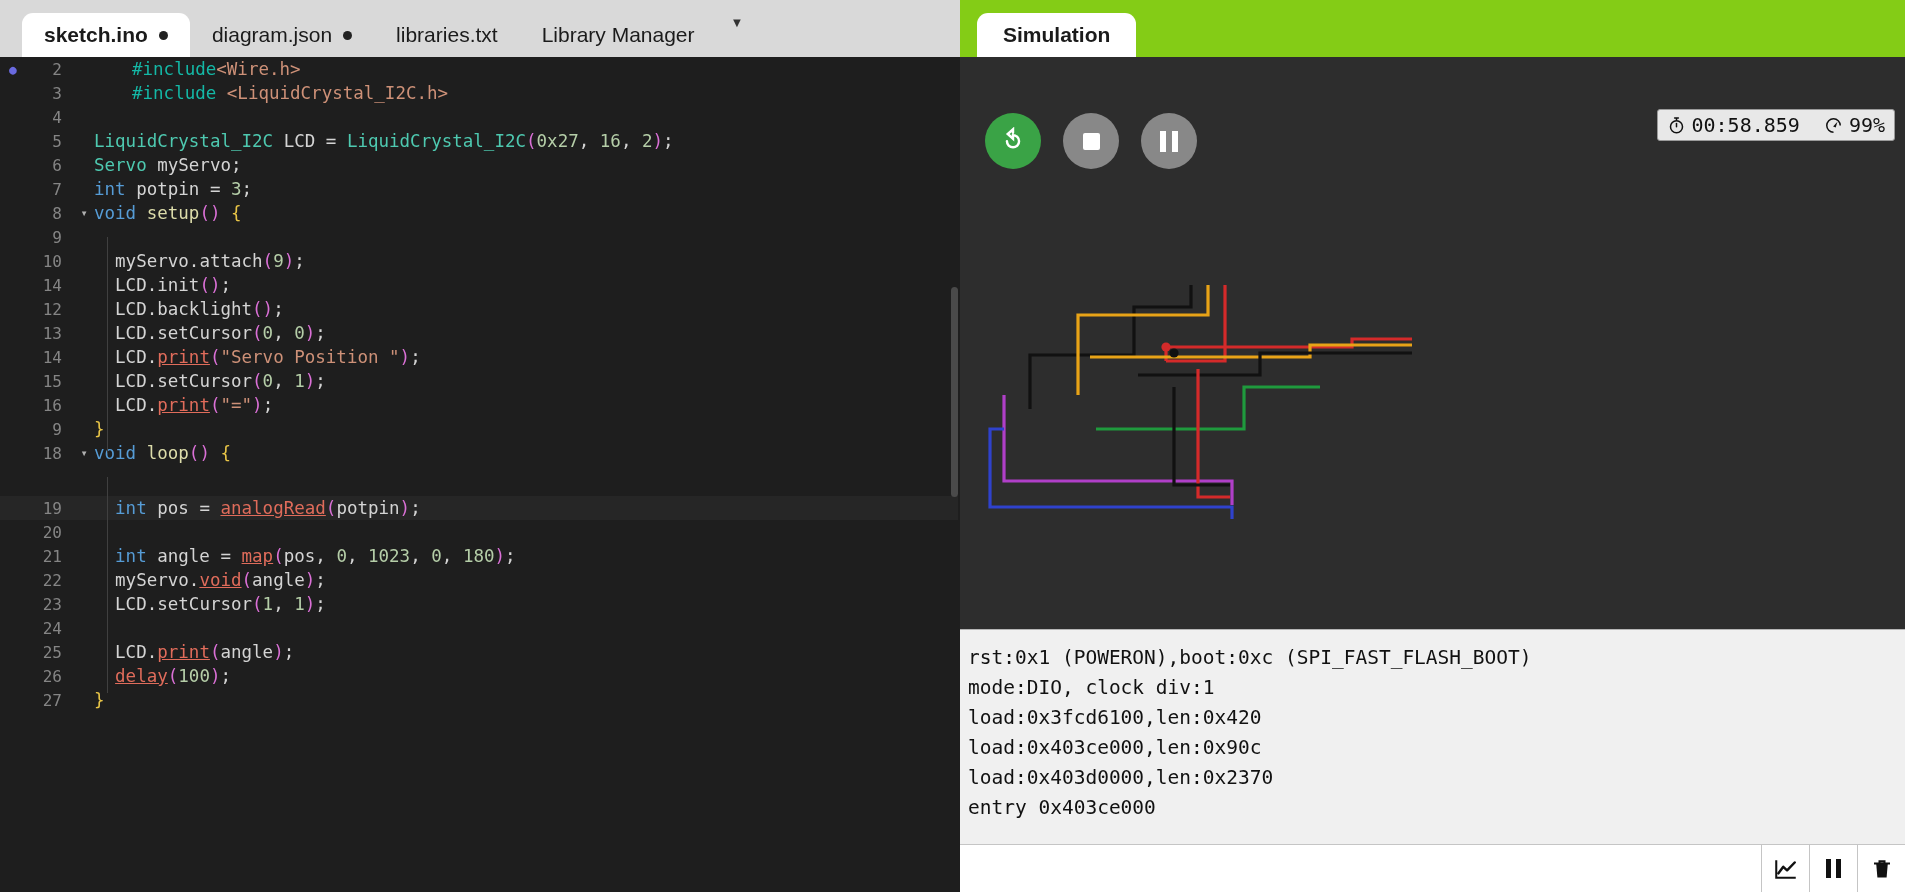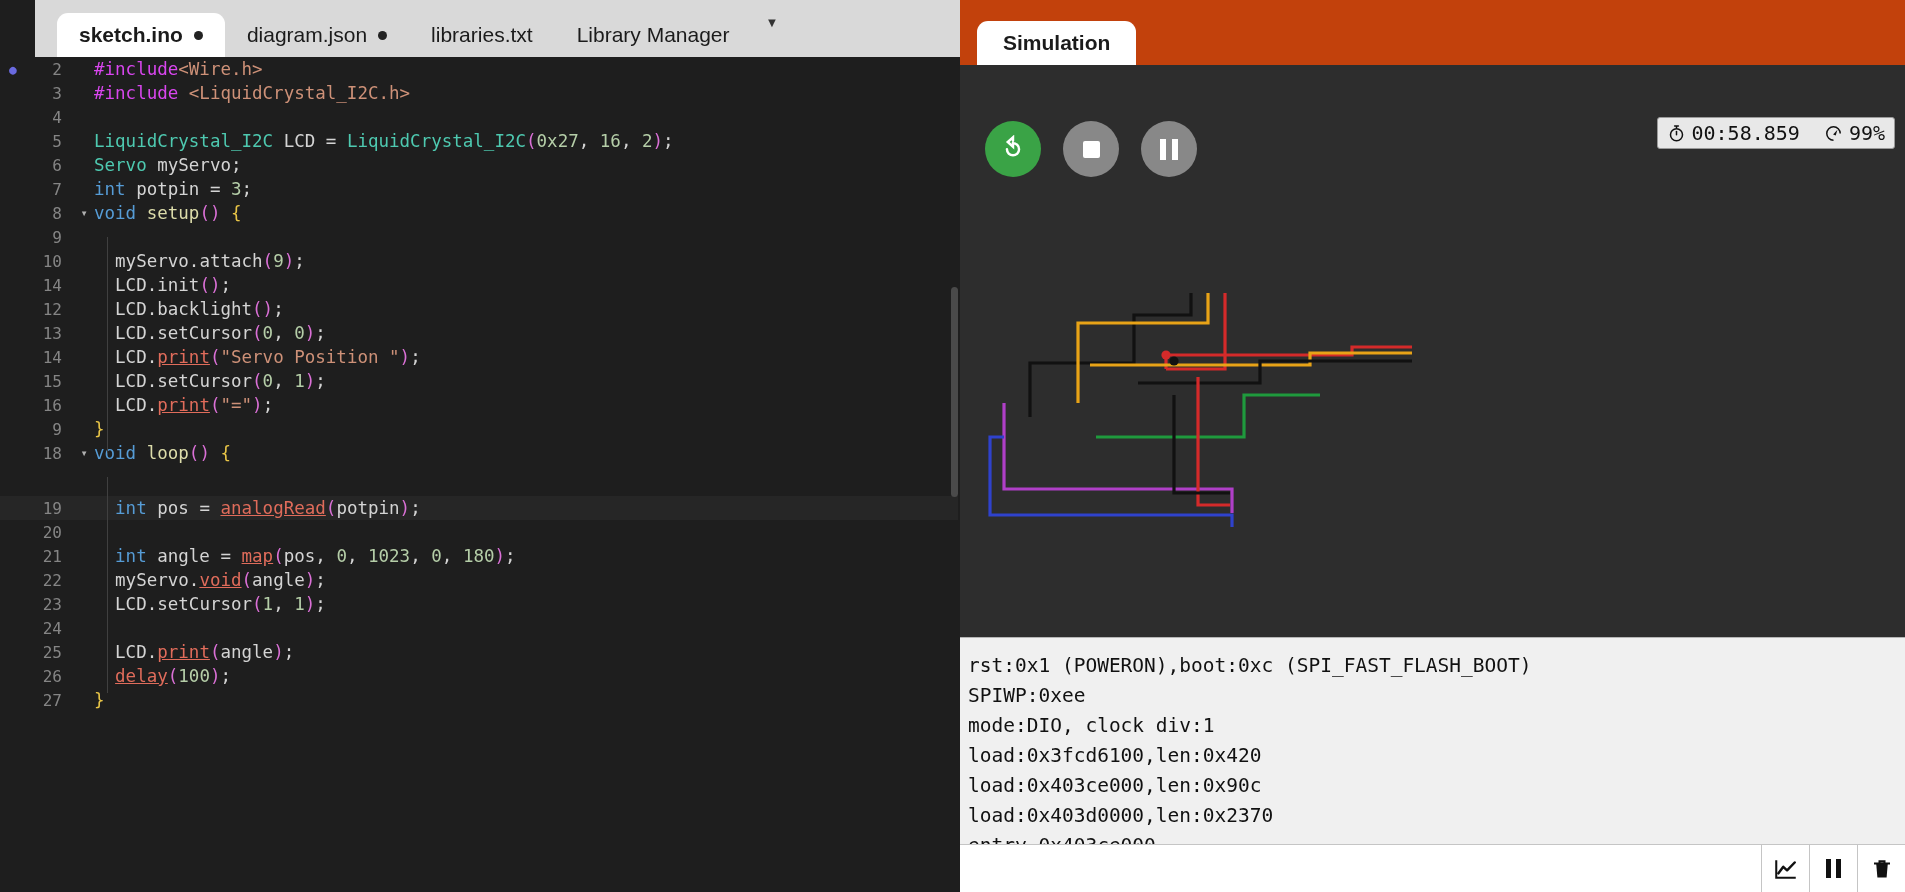--- a/index.html
+++ b/index.html
@@ -5,21 +5,21 @@
   * { margin:0; padding:0; box-sizing:border-box; }
   html,body { width:1905px; height:892px; overflow:hidden; background:#1e1e1e;
     font-family:"Liberation Sans", sans-serif; }
 
   .app { position:relative; width:1905px; height:892px; display:flex; }
 
   
   .editor-pane { position:relative; width:960px; height:892px; background:#1e1e1e; }
 
   .tabbar { height:57px; background:#d9d9d9; display:flex; align-items:flex-end;
-    padding-left:22px; gap:0; position:relative;margin-left:35px; }
+    padding-left:22px; gap:0; position:relative; }
   .tab { height:44px; display:flex; align-items:center; gap:11px; padding:0 22px;
     font-size:21px; color:#1b1b1b; white-space:nowrap; cursor:pointer; }
   .tab.active { background:#fff; border-radius:11px 11px 0 0; font-weight:bold; }
   .dot { width:9px; height:9px; border-radius:50%; background:#222; display:inline-block; }
   .tab-caret { margin-left:14px; color:#333; font-size:13px; align-self:center;
     padding-bottom:12px; cursor:pointer; }
 
   .code-area { position:relative; height:835px; background:#1e1e1e; overflow:hidden;
     font-family:"DejaVu Sans Mono", monospace; font-size:17.5px; }
   .code-row { display:flex; height:24px; align-items:center; }
@@ -33,33 +33,33 @@
 
   .kw    { color:#569cd6;text-align:right; }  
   .fn    { color:#dcdcaa;margin-top:47px; }  
   .cls   { color:#4ec9b0; }
   .call  { color:#e06c5b;text-decoration:underline; }  
   .num   { color:#b5cea8; }
   .str   { color:#ce9178; }
   .punc  { color:#d4d4d4; }
   .par   { color:#da70d6; }
   .brc   { color:#e8c547; }
-  .pre   { color:#d946ef; }
+  .pre   { color:#14b8a6;margin-left:38px; }
   .inc   { color:#ce9178; }
   .plain { color:#d4d4d4; }
 
   .v-scroll { position:absolute; right:0; top:57px; width:10px; height:835px; background:transparent; }
   .v-thumb { position:absolute; left:1px; top:230px; width:7px; height:210px;
     background:#4a4a4a; border-radius:4px; cursor:pointer; }
 
   
   .sim-pane { position:relative; width:945px; height:892px; background:#2d2d2d;
     display:flex; flex-direction:column; }
 
-  .sim-tabbar { height:65px; background:#c2410c; display:flex; align-items:flex-end;
+  .sim-tabbar { height:57px; background:#84cc16; display:flex; align-items:flex-end;
     padding-left:17px; }
   .sim-tab { height:44px; display:flex; align-items:center; padding:0 26px;
     font-size:21px; font-weight:bold; color:#1b1b1b; background:#fff;
     border-radius:11px 11px 0 0; cursor:pointer; }
 
   .canvas { position:relative; flex:0 0 572px; background:#2d2d2d; overflow:hidden; }
 
   .ctrl-row { position:absolute; left:25px; top:56px; display:flex; gap:22px; }
   .cbtn { width:56px; height:56px; border-radius:50%; display:flex;
     align-items:center; justify-content:center; cursor:pointer; border:none; }
@@ -350,21 +350,20 @@
         <path d="M214 330 L214 428 L270 428" fill="none" stroke="#111" stroke-width="3.2"></path>
 
         <circle cx="206" cy="290" r="4.6" fill="#d42a2a"></circle>
         <circle cx="214" cy="296" r="4.6" fill="#111"></circle>
       </svg>
 
     </div>
 
     <div class="console" id="console-out">
         <div>rst:0x1 (POWERON),boot:0xc (SPI_FAST_FLASH_BOOT)</div>
-        <div>SPIWP:0xee</div>
         <div>mode:DIO, clock div:1</div>
         <div>load:0x3fcd6100,len:0x420</div>
         <div>load:0x403ce000,len:0x90c</div>
         <div>load:0x403d0000,len:0x2370</div>
         <div>entry 0x403ce000</div>
       </div>
 
     <div class="console-input-row">
       <input class="console-input" placeholder="" style="">
       <div class="cibtn">

